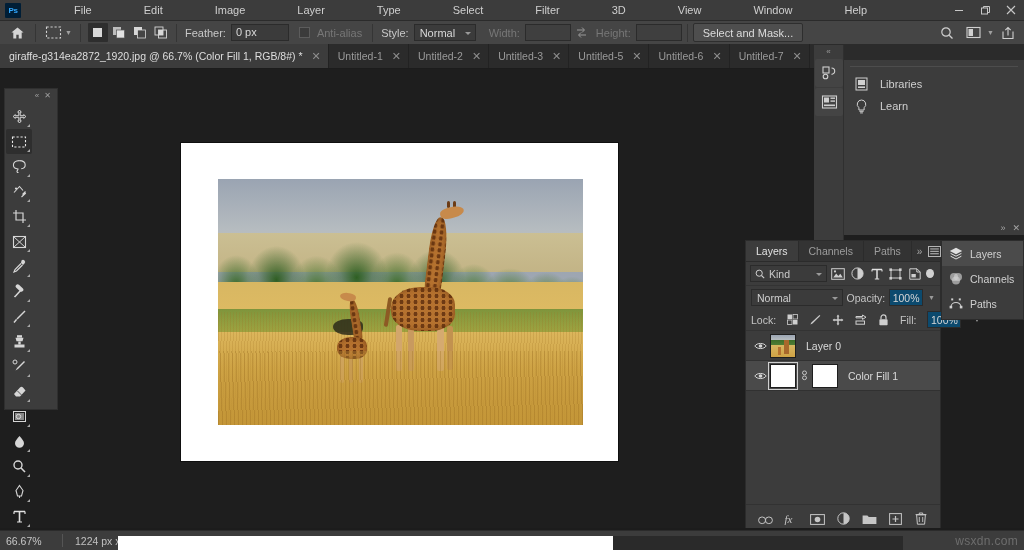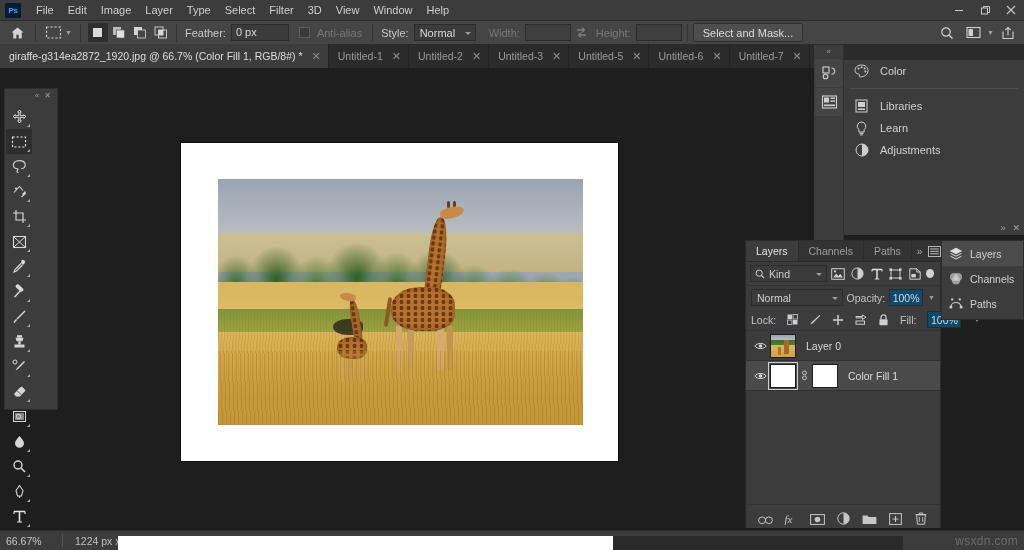--- a/index.html
+++ b/index.html
@@ -13,20 +13,21 @@
     -webkit-font-smoothing: antialiased;
   }
   #app { position: relative; width: 1024px; height: 550px; }
 
   
   .menubar {
     position: absolute; left: 0; top: 0; width: 1024px; height: 21px;
     background: #3c3c3c;
     display: flex; align-items: center;
     border-bottom: 1px solid #2b2b2b;
+    gap: 38px;
   }
   .ps-logo {
     width: 16px; height: 15px; margin-left: 5px; margin-right: 8px;
     background: #001e36; color: #31a8ff;
     font-size: 8px; font-weight: bold;
     display: flex; align-items: center; justify-content: center;
     border-radius: 1px; letter-spacing: -0.5px;
   }
   .menu-item {
     padding: 2px 7px; font-size: 11px; color: #cfcfcf; cursor: default;
@@ -700,60 +701,39 @@
           <rect x="1.5" y="2" width="14" height="12" fill="none" stroke="#d0d0d0" stroke-width="1.1"></rect>
           <rect x="3" y="3.5" width="5" height="5" fill="#d0d0d0"></rect>
           <rect x="9.5" y="3.5" width="4.5" height="1.4" fill="#d0d0d0"></rect>
           <rect x="9.5" y="6.4" width="4.5" height="1.4" fill="#d0d0d0"></rect>
           <rect x="3" y="10.5" width="11" height="1.6" fill="#d0d0d0"></rect>
         </svg>
     </div>
   </div>
 
   <div class="rpanel">
-    <div class="rpanel-row">
-      <span class="rp-icon">
-        <svg width="15" height="14" viewBox="0 0 15 14">
-            <path d="M7.5 1 C3.6 1 1 3.4 1 6.3 c0 2.3 1.8 3.6 3.4 3.6 c1.2 0 1.3 .9 .9 1.6 c-.3 .6 .2 1.4 1.3 1.4 C10.6 12.9 14 10.3 14 6.6 C14 3.3 11.2 1 7.5 1 Z" fill="none" stroke="#d0d0d0" stroke-width="1"></path>
-            <circle cx="4.5" cy="4.6" r="1" fill="#d0d0d0"></circle>
-            <circle cx="7.6" cy="3.3" r="1" fill="#d0d0d0"></circle>
-            <circle cx="10.6" cy="4.6" r="1" fill="#d0d0d0"></circle>
-            <circle cx="11.4" cy="7.6" r="1" fill="#d0d0d0"></circle>
-          </svg>
-      </span>
-      <span>Color</span>
-    </div>
     <div class="rpanel-sep"></div>
     <div class="rpanel-row">
       <span class="rp-icon">
         <svg width="13" height="14" viewBox="0 0 13 14">
             <rect x="1" y="1" width="11" height="12" fill="none" stroke="#d0d0d0" stroke-width="1"></rect>
             <rect x="3" y="3" width="7" height="5" fill="#d0d0d0"></rect>
             <rect x="3" y="9.4" width="7" height="1.6" fill="#d0d0d0"></rect>
           </svg>
       </span>
       <span>Libraries</span>
     </div>
     <div class="rpanel-row">
       <span class="rp-icon">
         <svg width="13" height="15" viewBox="0 0 13 15">
             <path d="M6.5 1 a4.3 4.3 0 0 1 2.6 7.7 V11 H3.9 V8.7 A4.3 4.3 0 0 1 6.5 1 Z" fill="none" stroke="#d0d0d0" stroke-width="1"></path>
             <path d="M4.4 12.3 H8.6 M5.1 13.9 H7.9" stroke="#d0d0d0" stroke-width="1"></path>
           </svg>
       </span>
       <span>Learn</span>
-    </div>
-    <div class="rpanel-row">
-      <span class="rp-icon">
-        <svg width="14" height="14" viewBox="0 0 14 14">
-            <circle cx="7" cy="7" r="6" fill="none" stroke="#d0d0d0" stroke-width="1"></circle>
-            <path d="M7 1 A6 6 0 0 1 7 13 Z" fill="#d0d0d0"></path>
-          </svg>
-      </span>
-      <span>Adjustments</span>
     </div>
     <div class="rpanel-foot">
       <span>»</span>
       <span>✕</span>
     </div>
   </div>
 
   <div class="layers-panel">
     <div class="lp-tabs">
       <div class="lp-tab active">Layers</div>

